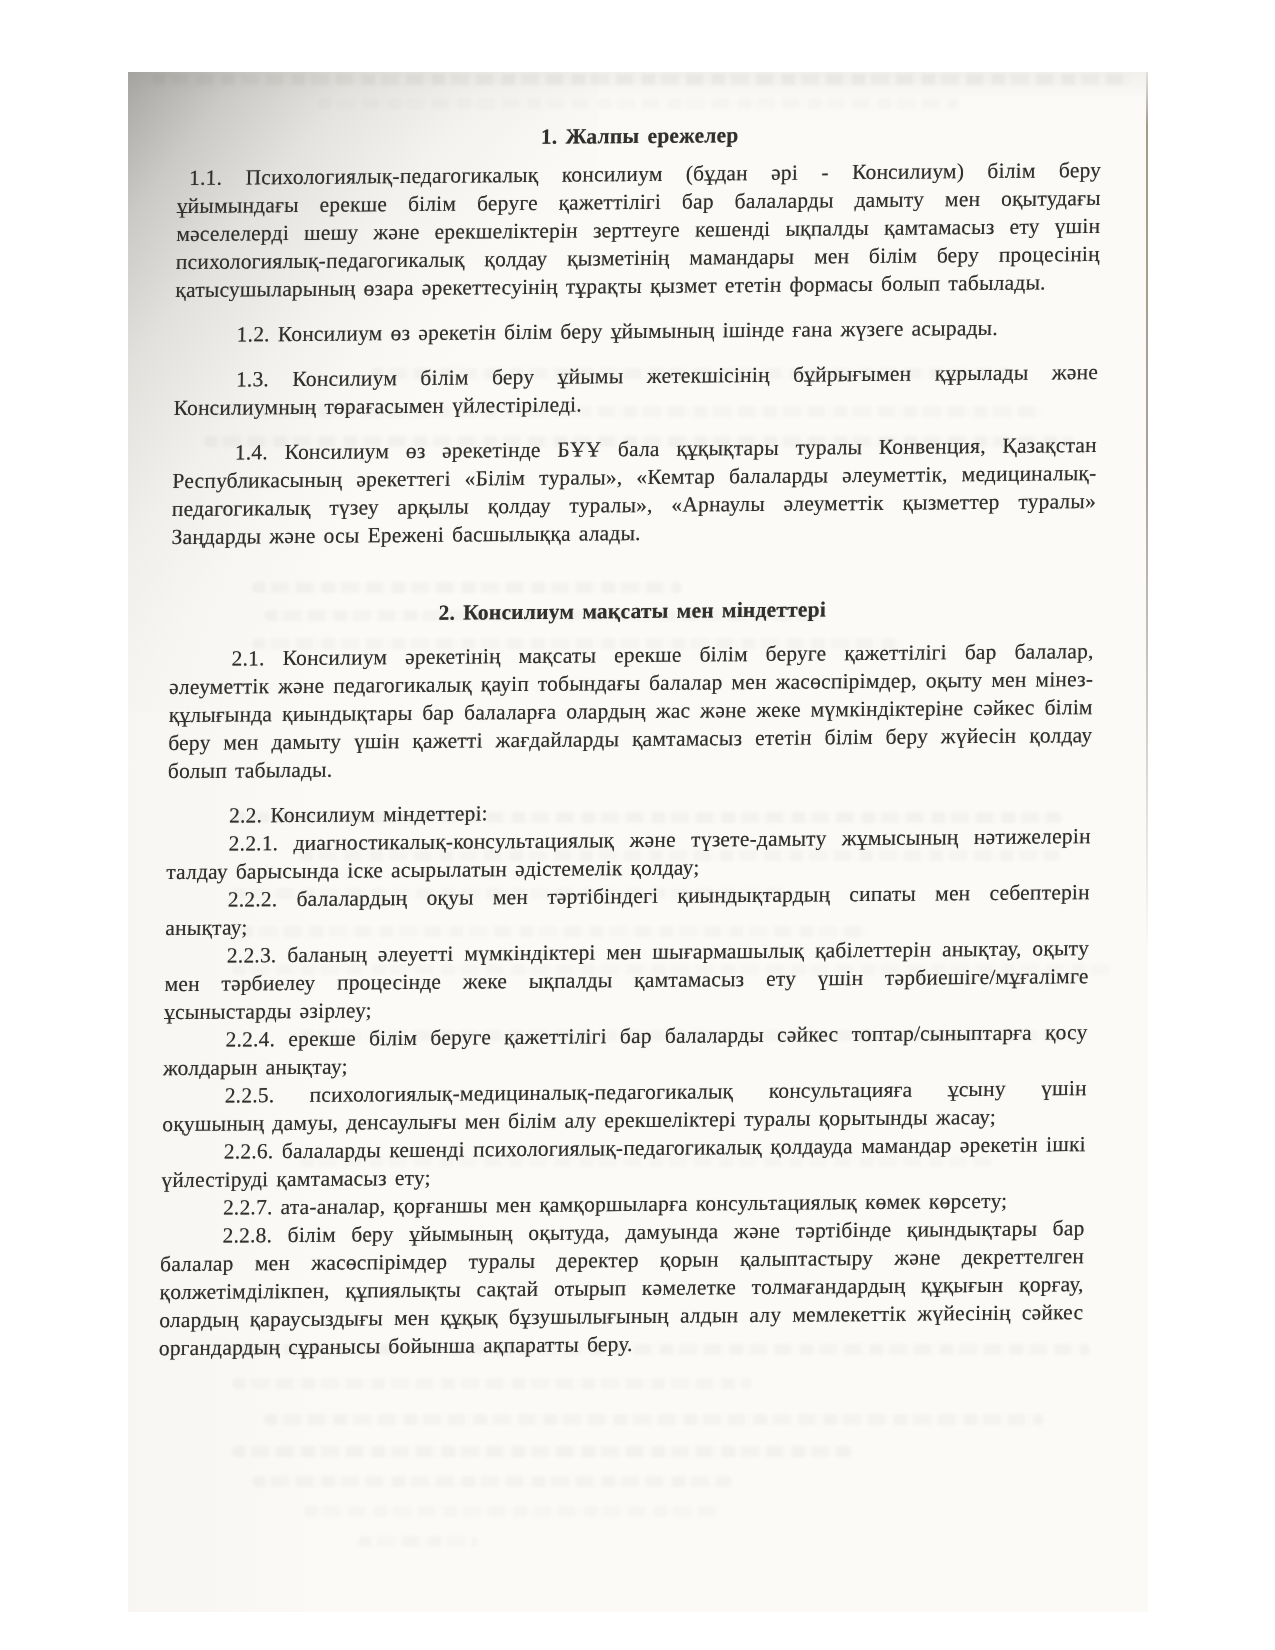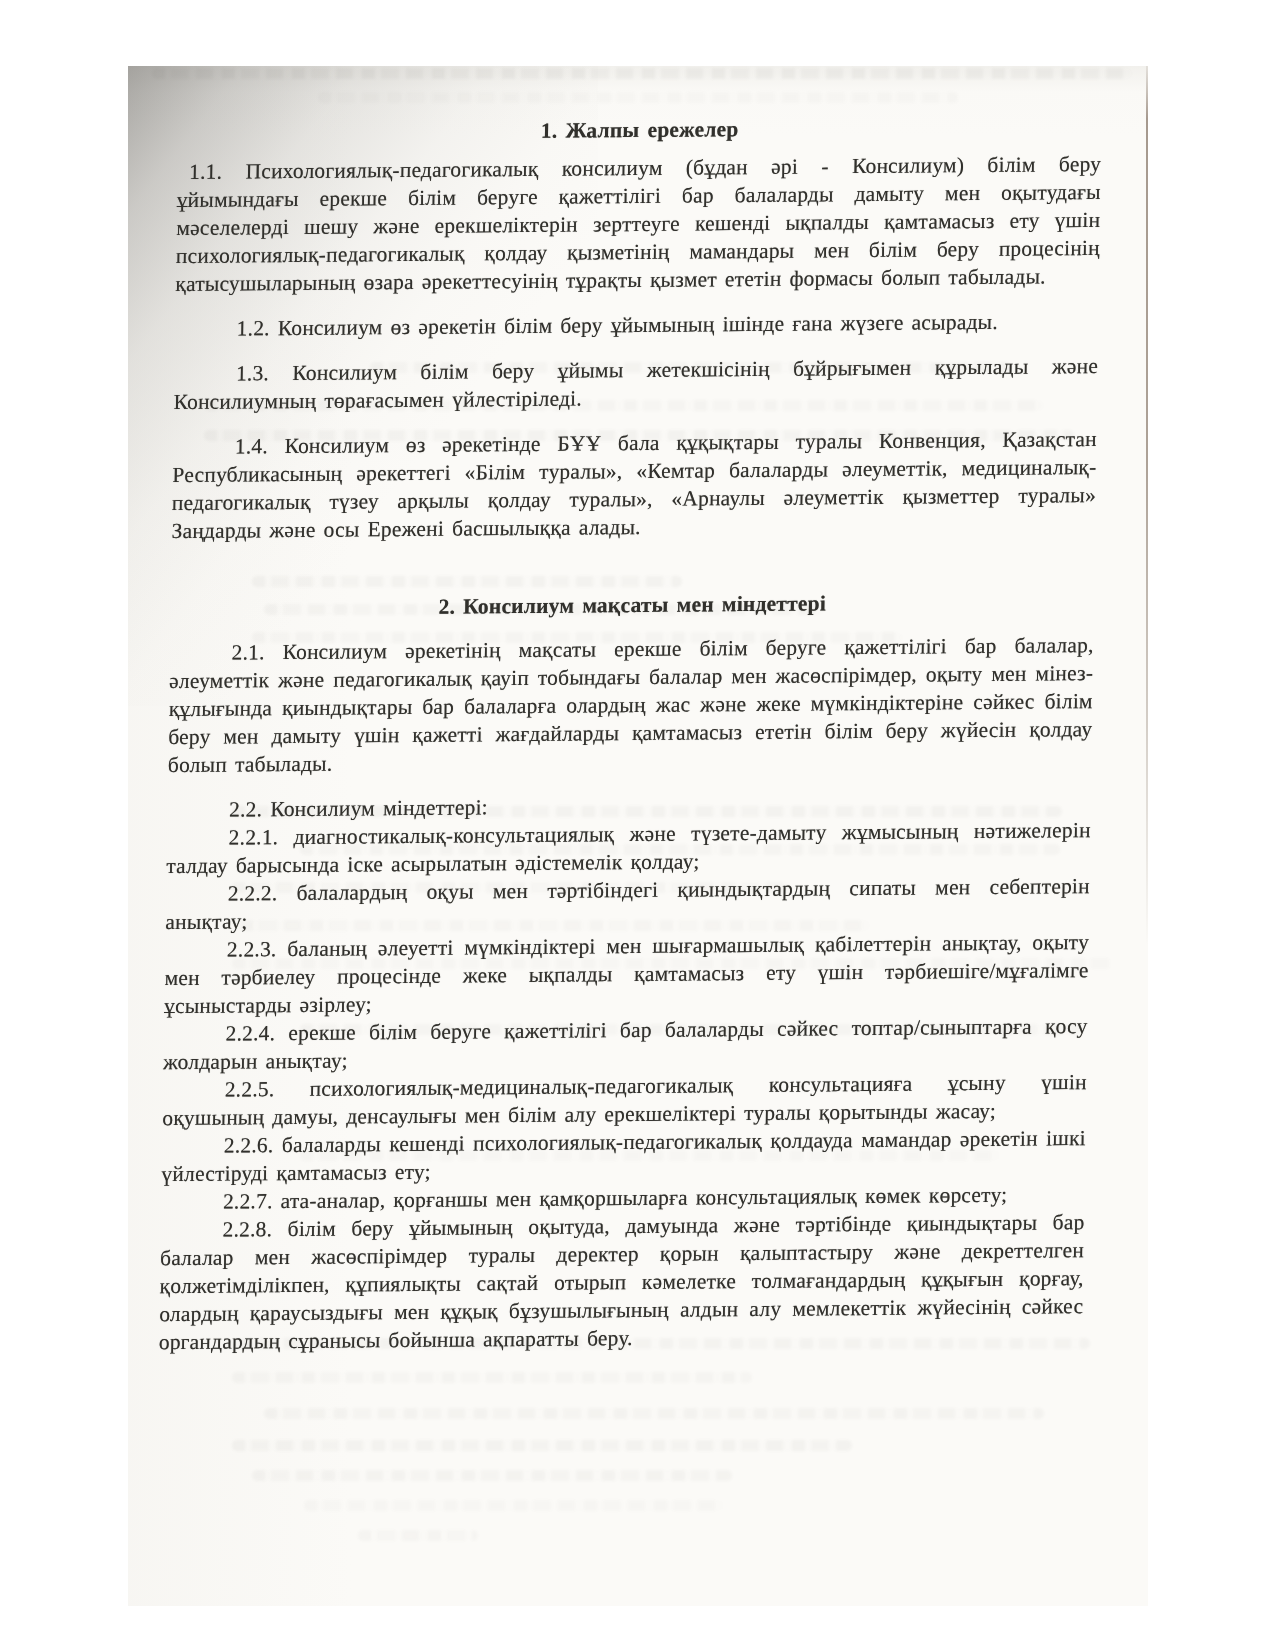--- a/index.html
+++ b/index.html
@@ -12,21 +12,21 @@
     height: 1650px;
     position: relative;
     overflow: hidden;
     font-family: "Liberation Serif", "DejaVu Serif", serif;
   }
 
   
   .scan {
     position: absolute;
     left: 128px;
-    top: 66px;
+    top: 72px;
     width: 1020px;
     height: 1540px;
     background:
       linear-gradient(180deg, rgba(214,212,206,0.25) 0px, rgba(244,243,239,0.12) 26px, rgba(252,251,248,0) 70px),
       linear-gradient(90deg, rgba(236,234,229,0.25) 0%, rgba(252,251,248,0) 22%),
       #fbfaf7;
   }
   
   .corner-shadow {
     position: absolute;

